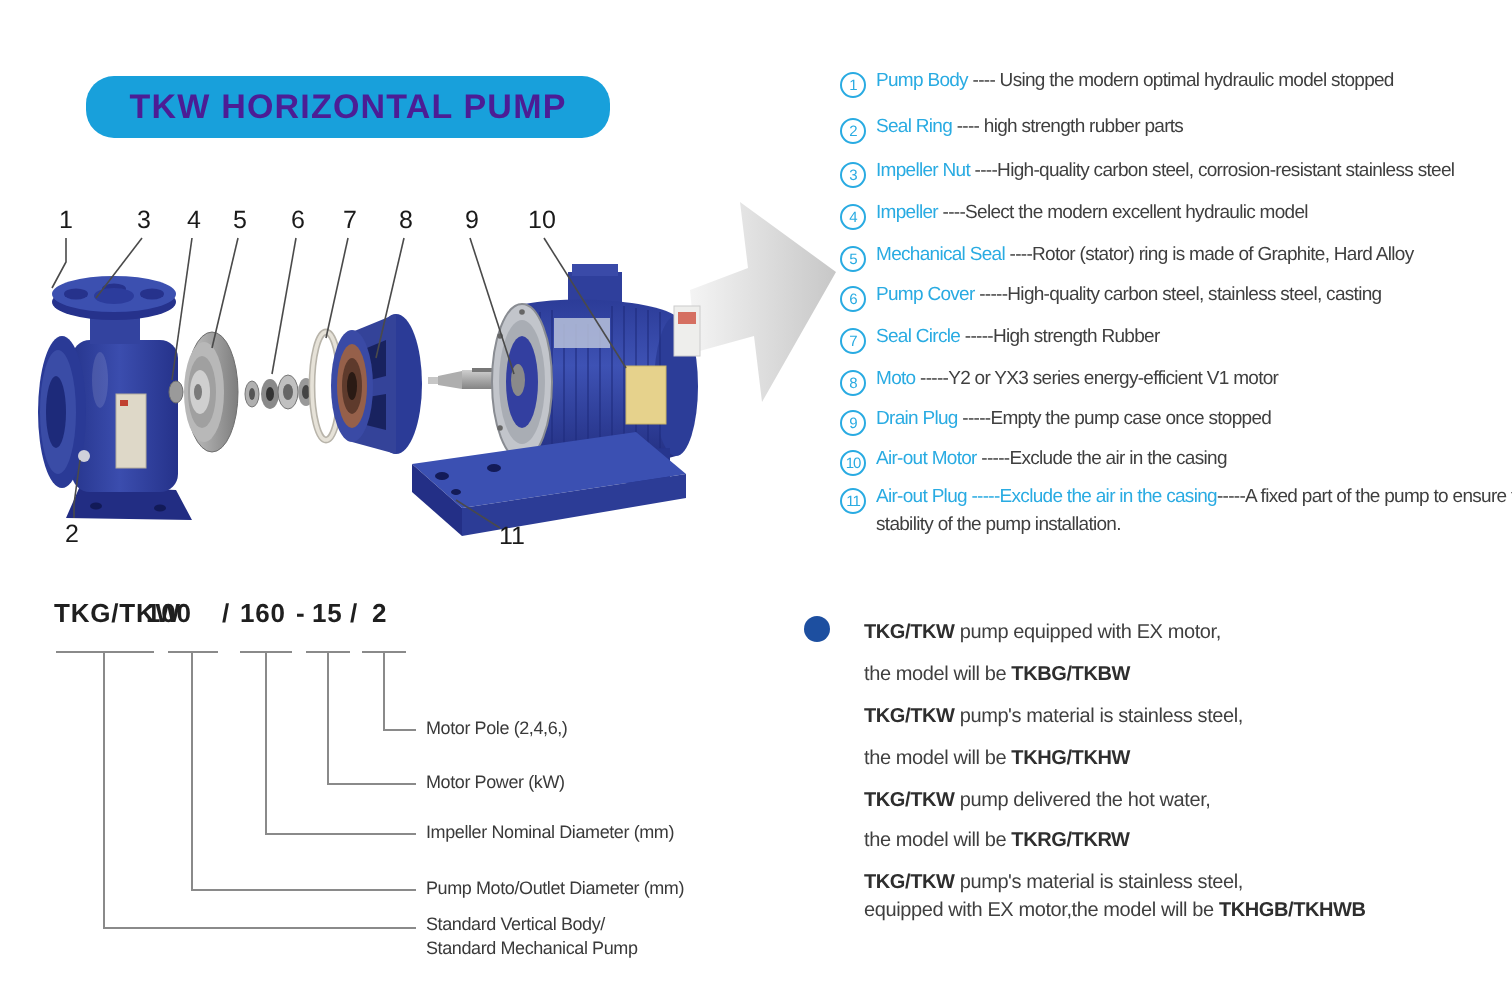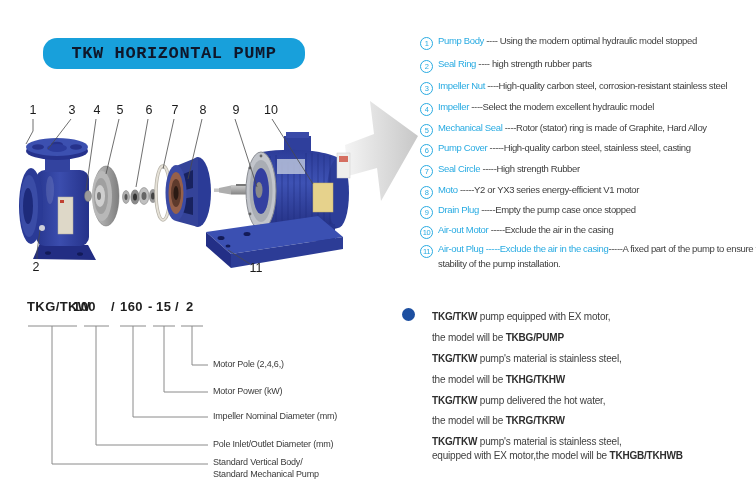--- a/index.html
+++ b/index.html
@@ -1,21 +1,21 @@
 <!DOCTYPE html>
 <html><head>
 <meta charset="utf-8">
 <style>
   html,body{margin:0;padding:0;}
   body{width:756px;height:500px;background:#ffffff;position:relative;overflow:hidden;
        font-family:"Liberation Sans", sans-serif;}
   
   .banner{position:absolute;left:43px;top:38px;width:262px;height:31px;background:#18A0DB;
           border-radius:14px;display:flex;align-items:center;justify-content:center;}
-  .banner span{color:#0f172a;font-weight:bold;font-size:17px;letter-spacing:.6px;font-family:Liberation Mono, monospace;}
+  .banner span{color:#4c1d95;font-weight:bold;font-size:17px;letter-spacing:.6px;}
   
   svg.art{position:absolute;left:0;top:0;width:756px;height:500px;}
   
   .callout{position:absolute;transform:translateX(-50%);font-size:12.5px;color:#1a1a1a;line-height:13px;}
   
   .pl-item{position:absolute;left:420px;width:332px;padding-left:18px;text-indent:-18px;
            font-size:9.5px;letter-spacing:-0.35px;line-height:12.5px;color:#3f3f3f;}
   .circ{display:inline-block;text-indent:0;width:11px;height:11px;border:1px solid #29ABE2;border-radius:50%;
         color:#29ABE2;font-size:7.5px;letter-spacing:-0.5px;line-height:11px;text-align:center;
         margin-right:5px;vertical-align:-2px;}
@@ -230,25 +230,25 @@
 <span class="mtoken" style="left:111px">/</span>
 <span class="mtoken" style="left:120px">160</span>
 <span class="mtoken" style="left:148px">-</span>
 <span class="mtoken" style="left:156px">15</span>
 <span class="mtoken" style="left:175px">/</span>
 <span class="mtoken" style="left:186px">2</span>
 
 <span class="blabel" style="left:213px;top:359px">Motor Pole (2,4,6,)</span>
 <span class="blabel" style="left:213px;top:386px">Motor Power (kW)</span>
 <span class="blabel" style="left:213px;top:411px">Impeller Nominal Diameter (mm)</span>
-<span class="blabel" style="left:213px;top:439px">Pole Inlet/Outlet Diameter (mm)</span>
+<span class="blabel" style="left:213px;top:439px">Pump Moto/Outlet Diameter (mm)</span>
 <span class="blabel" style="left:213px;top:457px">Standard Vertical Body/</span>
 <span class="blabel" style="left:213px;top:469px">Standard  Mechanical Pump</span>
 
 <div class="bullet"></div>
 <div class="note-line" style="top:311px"><span class="nb">TKG/TKW</span><span> pump equipped with EX motor,</span></div>
-<div class="note-line" style="top:332px"><span>the model will be </span><span class="nb">TKBG/PUMP</span></div>
+<div class="note-line" style="top:332px"><span>the model will be </span><span class="nb">TKBG/TKBW</span></div>
 <div class="note-line" style="top:353px"><span class="nb">TKG/TKW</span><span> pump's material is stainless steel,</span></div>
 <div class="note-line" style="top:374px"><span>the model will be </span><span class="nb">TKHG/TKHW</span></div>
 <div class="note-line" style="top:395px"><span class="nb">TKG/TKW</span><span> pump delivered the hot water,</span></div>
 <div class="note-line" style="top:415px"><span>the model will be </span><span class="nb">TKRG/TKRW</span></div>
 <div class="note-line" style="top:436px"><span class="nb">TKG/TKW</span><span> pump's material is stainless steel,</span></div>
 <div class="note-line" style="top:450px"><span>equipped with EX motor,the model will be </span><span class="nb">TKHGB/TKHWB</span></div>
 
 </body></html>

